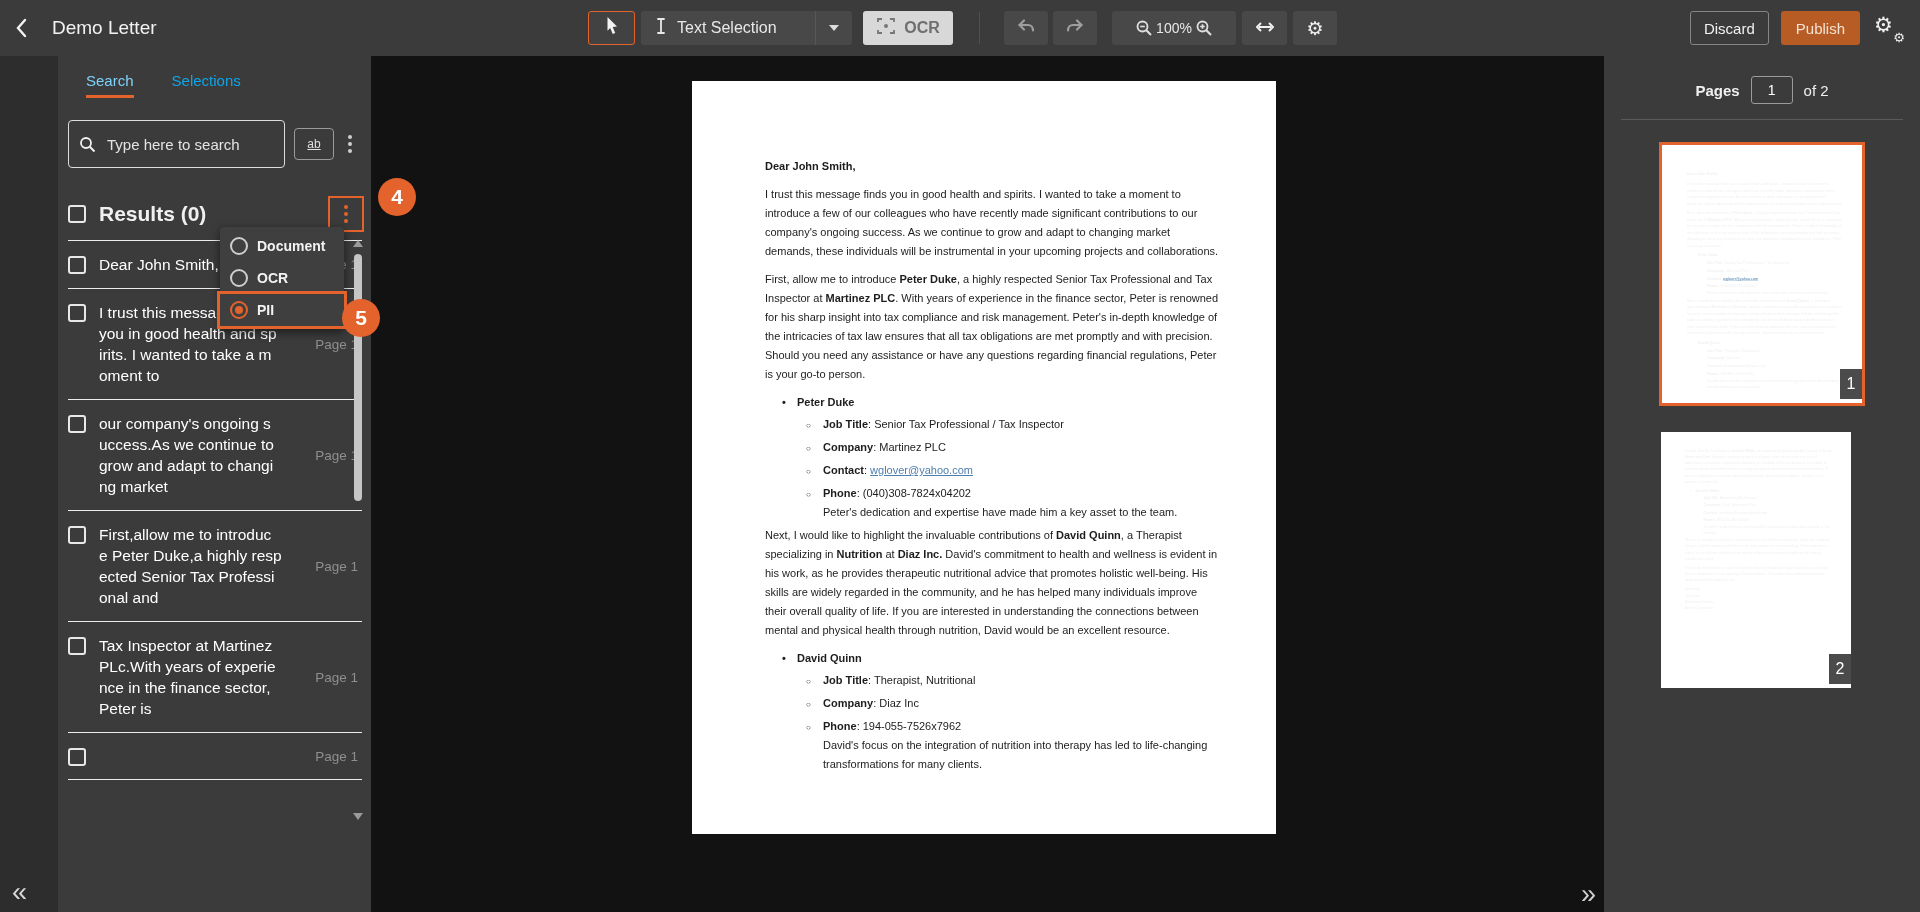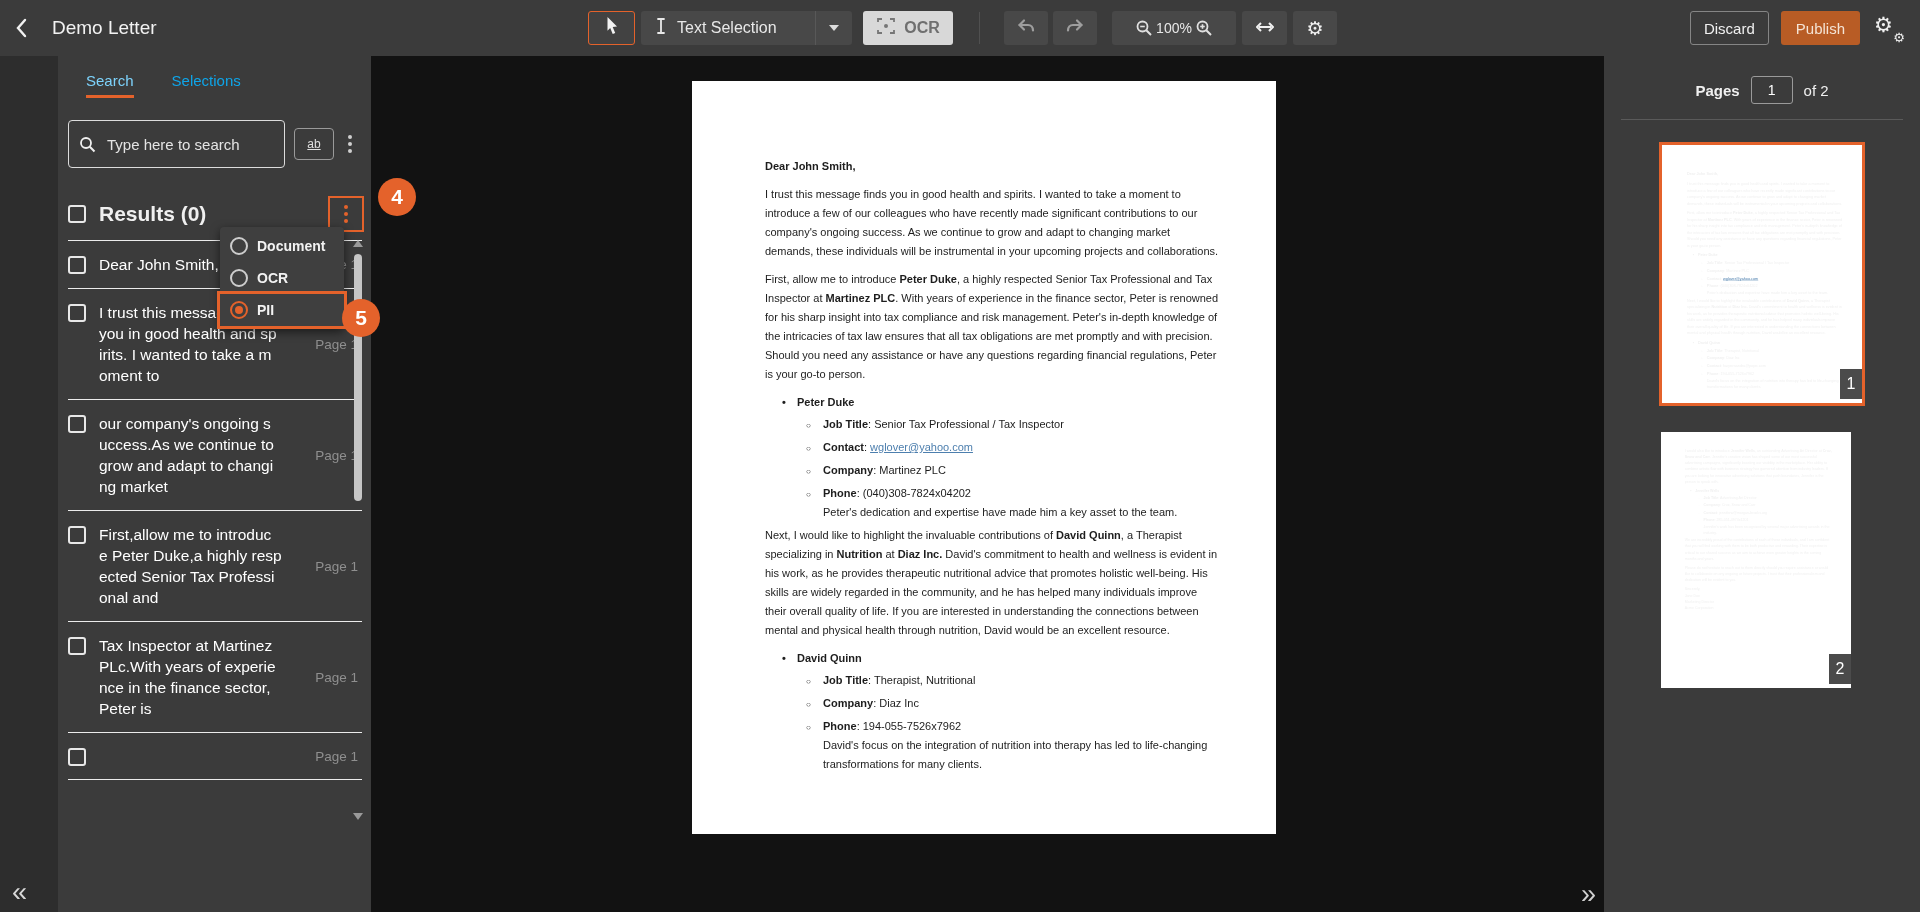--- a/index.html
+++ b/index.html
@@ -303,22 +303,22 @@
 </div>
 
 <div class="viewer">
   <div class="page">
     <div class="letter" id="doc-content">
         <div class="blk-p"><span class="b">Dear John Smith,</span></div>
         <div class="blk-p"><span>I trust this message finds you in good health and spirits. I wanted to take a moment to introduce a few of our colleagues who have recently made significant contributions to our company's ongoing success. As we continue to grow and adapt to changing market demands, these individuals will be instrumental in your upcoming projects and collaborations.</span></div>
         <div class="blk-p"><span>First, allow me to introduce </span><span class="b">Peter Duke</span><span>, a highly respected Senior Tax Professional and Tax Inspector at </span><span class="b">Martinez PLC</span><span>. With years of experience in the finance sector, Peter is renowned for his sharp insight into tax compliance and risk management. Peter's in-depth knowledge of the intricacies of tax law ensures that all tax obligations are met promptly and with precision. Should you need any assistance or have any questions regarding financial regulations, Peter is your go-to person.</span></div>
         <div class="blk-b1"><span class="b">Peter Duke</span></div>
         <div class="blk-b2"><span class="b">Job Title</span><span>: Senior Tax Professional / Tax Inspector</span></div>
+        <div class="blk-b2"><span class="b">Company</span><span>: Martinez PLC</span></div>
         <div class="blk-b2"><span class="b">Contact</span><span>: </span><span class="lnk">wglover@yahoo.com</span></div>
-        <div class="blk-b2"><span class="b">Company</span><span>: Martinez PLC</span></div>
         <div class="blk-b2"><span class="b">Phone</span><span>: (040)308-7824x04202</span><br><span>Peter's dedication and expertise have made him a key asset to the team.</span></div>
         <div class="blk-p"><span>Next, I would like to highlight the invaluable contributions of </span><span class="b">David Quinn</span><span>, a Therapist specializing in </span><span class="b">Nutrition</span><span> at </span><span class="b">Diaz Inc.</span><span> David's commitment to health and wellness is evident in his work, as he provides therapeutic nutritional advice that promotes holistic well-being. His skills are widely regarded in the community, and he has helped many individuals improve their overall quality of life. If you are interested in understanding the connections between mental and physical health through nutrition, David would be an excellent resource.</span></div>
         <div class="blk-b1"><span class="b">David Quinn</span></div>
         <div class="blk-b2"><span class="b">Job Title</span><span>: Therapist, Nutritional</span></div>
         <div class="blk-b2"><span class="b">Company</span><span>: Diaz Inc</span></div>
         <div class="blk-b2"><span class="b">Phone</span><span>: 194-055-7526x7962</span><br><span>David's focus on the integration of nutrition into therapy has led to life-changing transformations for many clients.</span></div>
       </div>
   </div>
   <span class="nextpg">»</span>
 </div>

